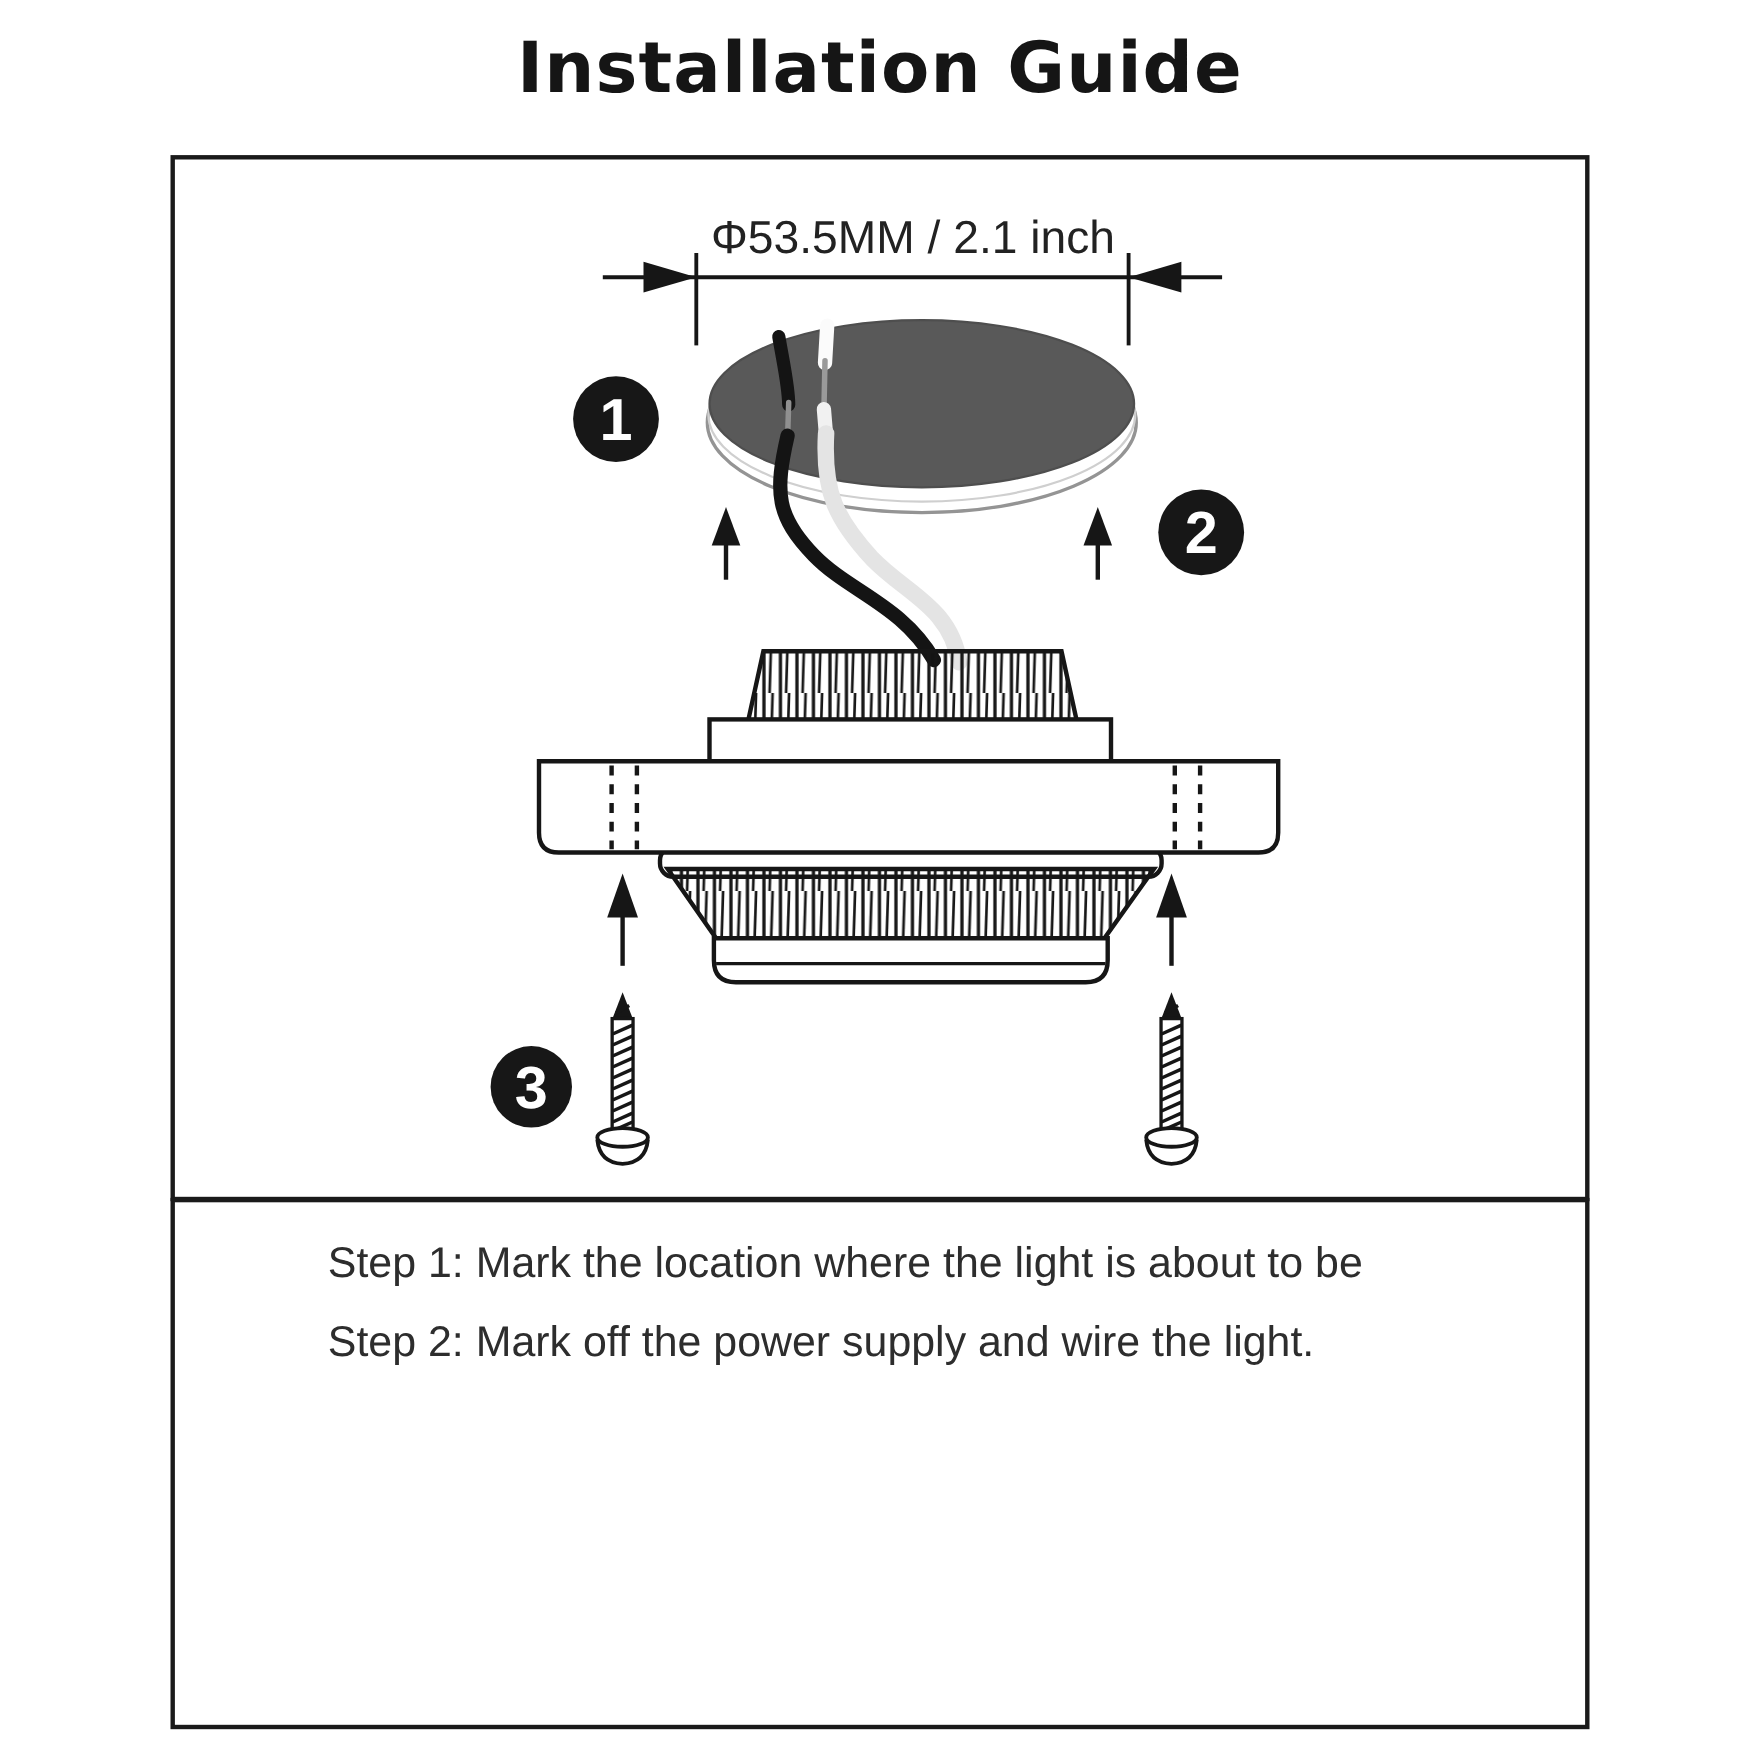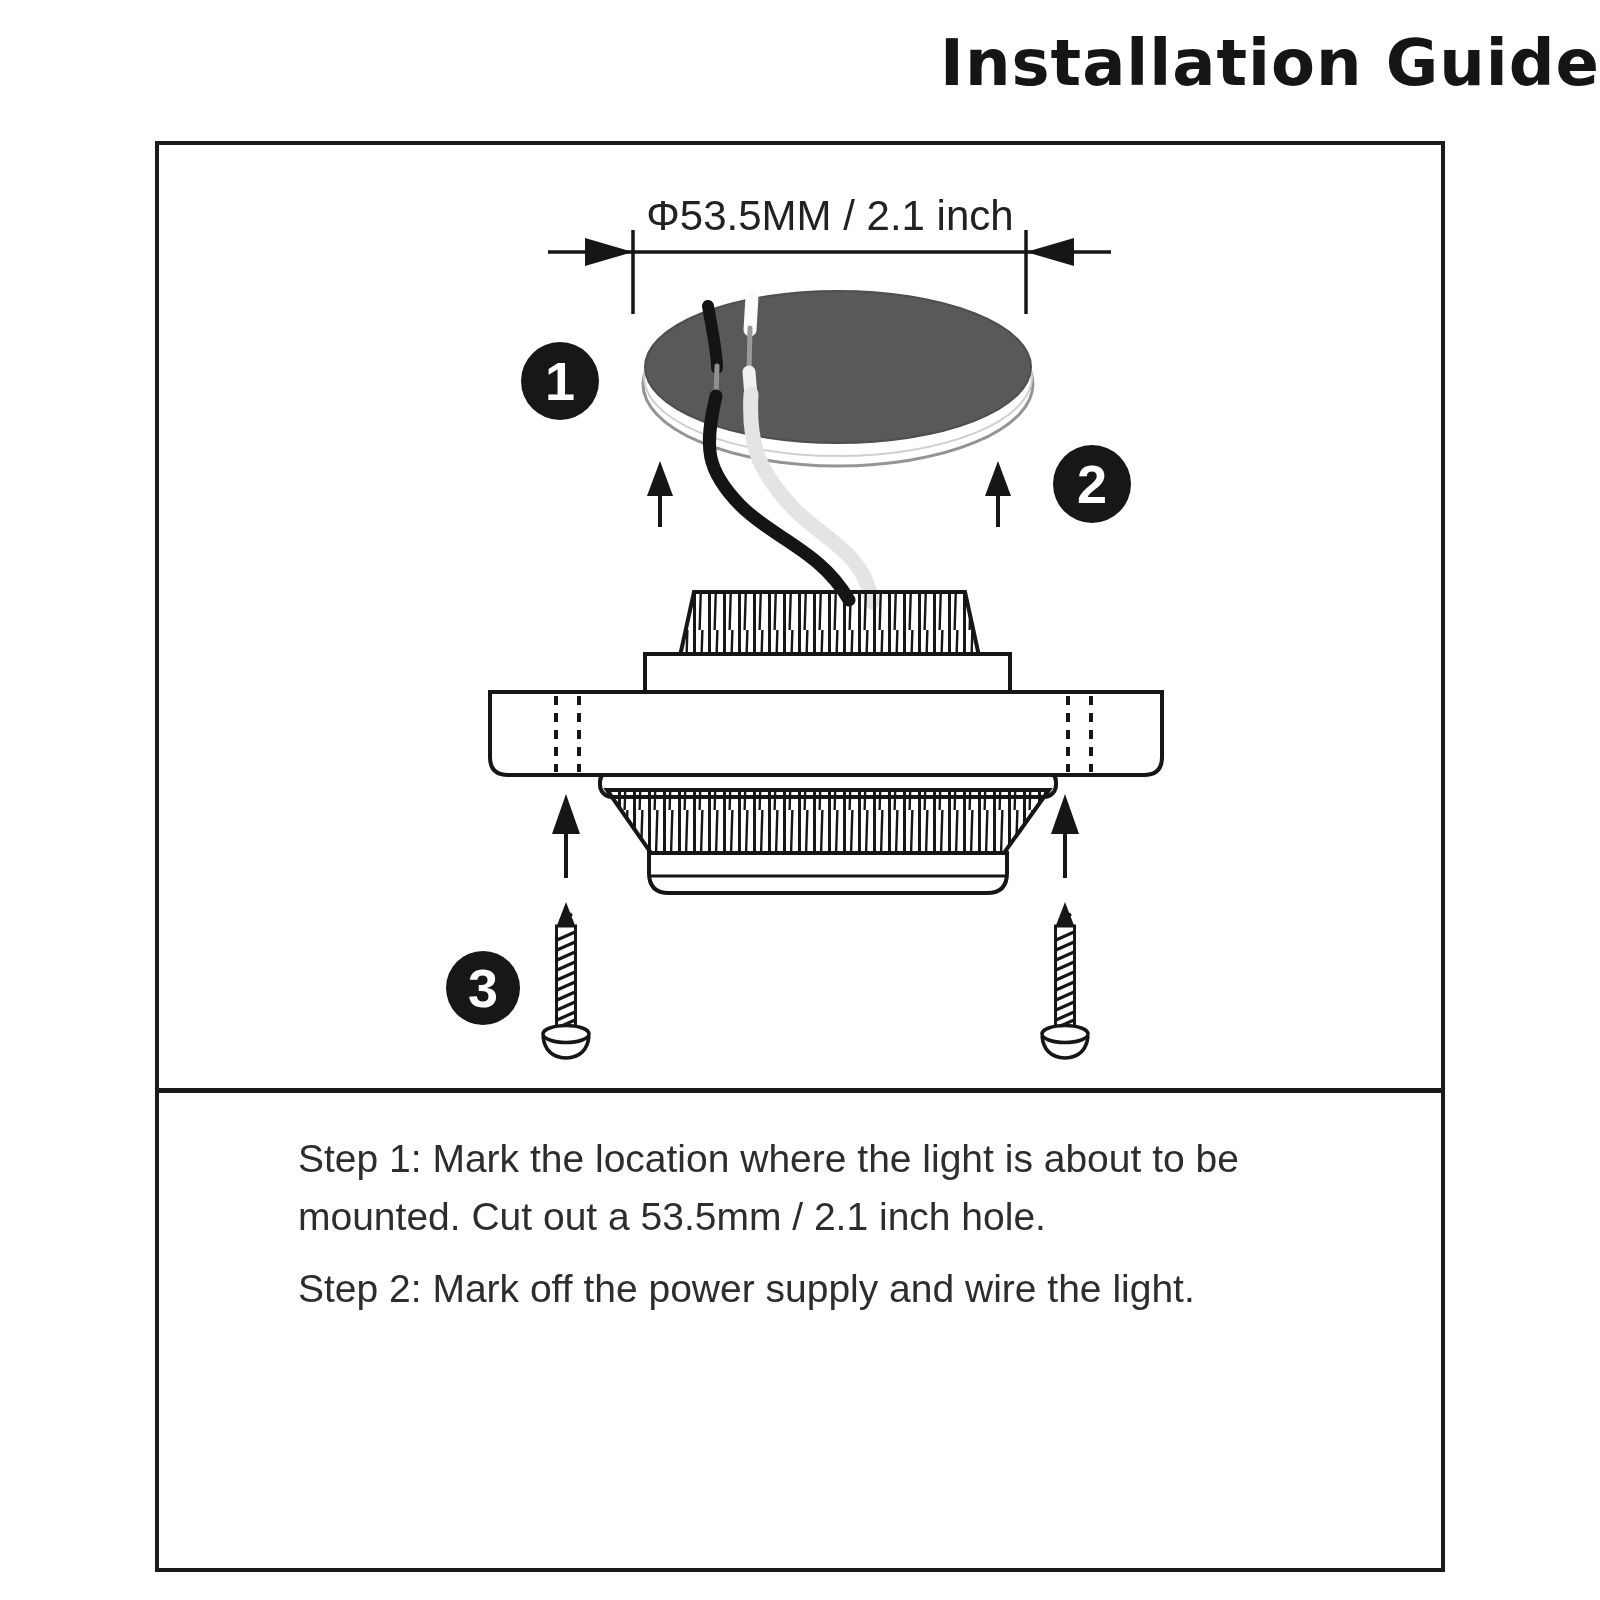--- a/index.html
+++ b/index.html
@@ -1,26 +1,26 @@
 <!DOCTYPE html>
 <html><head>
 <meta charset="utf-8">
 <style>
   html,body{margin:0;padding:0;background:#ffffff;}
   #page{position:relative;width:1600px;height:1600px;background:#fff;overflow:hidden;
         font-family:"Liberation Sans",sans-serif;}
-  #title{position:absolute;left:0;top:26px;width:100%;text-align:right;
+  #title{position:absolute;left:0;top:26px;width:100%;text-align:center;
          font-size:64px;font-weight:bold;color:#151515;letter-spacing:1px;
          font-family:"DejaVu Sans",sans-serif;}
   .box{position:absolute;border:4px solid #1a1a1a;background:transparent;box-sizing:border-box;}
   #diagram-box{left:155px;top:141px;width:1290px;height:951px;}
   #text-box{left:155px;top:1089px;width:1290px;height:483px;}
   #steps{position:absolute;left:298px;top:1120px;width:1140px;color:#2d2d2d;}
   #steps p{margin:14px 0 0 0;padding:0;}
-  #steps p:first-child{margin-top:10px;}
+  #steps p:first-child{margin-top:0;}
   .step-line{font-size:39px;line-height:58px;white-space:nowrap;}
   #drawing{position:absolute;left:0;top:0;width:1600px;height:1600px;pointer-events:none;}
   .badge-num{font-family:"Liberation Sans",sans-serif;font-weight:bold;font-size:54px;fill:#ffffff;}
   .dim-text{font-family:"Liberation Sans",sans-serif;font-size:42px;fill:#222222;}
 </style>
 </head>
 <body>
 
 <div id="page">
 
@@ -122,20 +122,19 @@
 
     <g>
       <circle cx="483" cy="988" r="37" fill="#171717"></circle>
       <text class="badge-num" x="483" y="1007" text-anchor="middle">3</text>
     </g>
   </svg>
 
   <div id="steps">
     <p>
       <span class="step-line" style="display:block">Step 1: Mark the location where the light is about to be</span>
-      <span class="step-line" style="display:block">mounted. Cut out a 53.5mm / 2.1 inch hole.</span>
     </p>
     <p>
       <span class="step-line" style="display:block">Step 2: Mark off the power supply and wire the light.</span>
     </p>
   </div>
 
 </div>
 
 </body></html>

